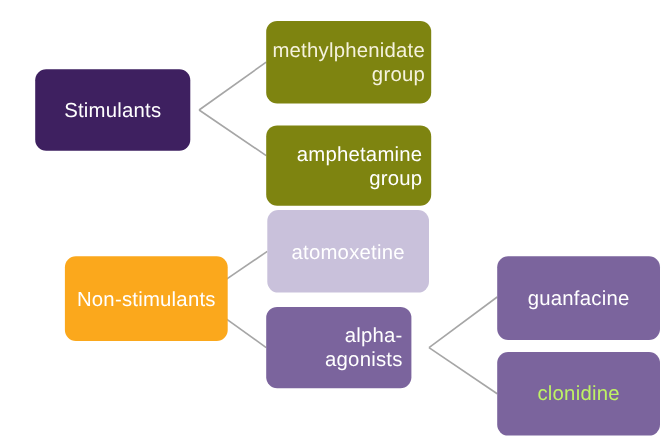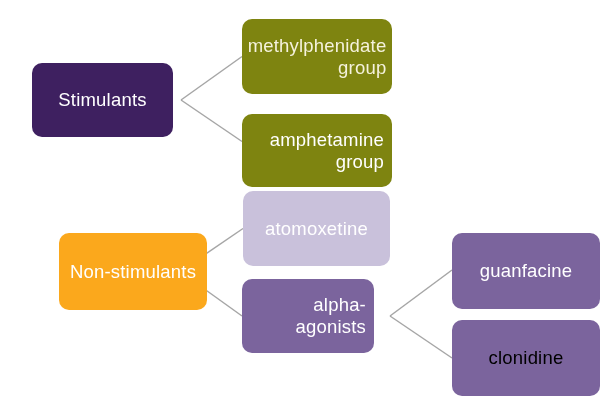--- a/index.html
+++ b/index.html
@@ -66,16 +66,16 @@
     </div>
     <div class="node" style="left: 243px; top: 191px; width: 147px; height: 75px; background: rgb(201, 193, 219); color: rgb(255, 255, 255);">
       <span class="node-label">atomoxetine</span>
     </div>
     <div class="node" style="left: 242px; top: 279px; width: 132px; height: 74px; background: rgb(123, 100, 157); color: rgb(255, 255, 255);">
       <span class="node-label">alpha-agonists</span>
     </div>
     <div class="node" style="left: 452px; top: 233px; width: 148px; height: 76px; background: rgb(123, 100, 157); color: rgb(255, 255, 255);">
       <span class="node-label">guanfacine</span>
     </div>
-    <div class="node" style="left: 452px; top: 320px; width: 148px; height: 76px; background: rgb(123, 100, 157); color: #000000;">
+    <div class="node" style="left: 452px; top: 320px; width: 148px; height: 76px; background: rgb(123, 100, 157); color: #bef264;">
       <span class="node-label">clonidine</span>
     </div>
   </div>
 
 </body></html>

